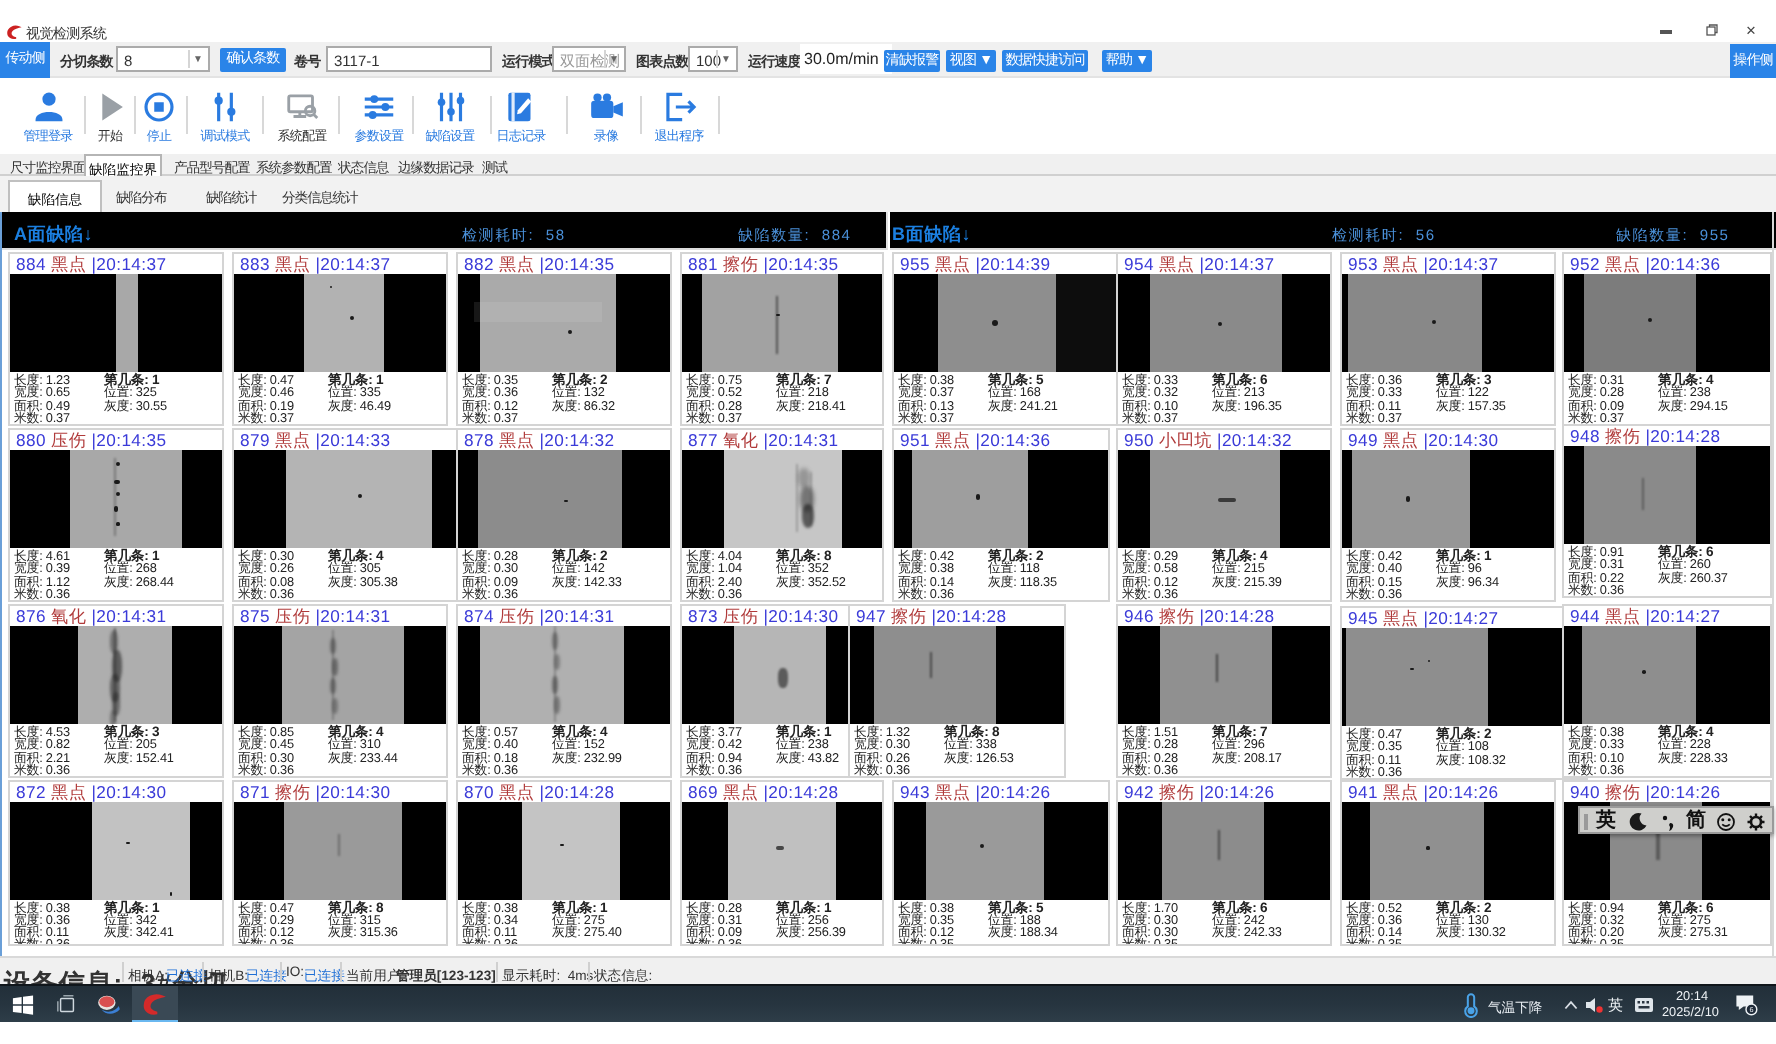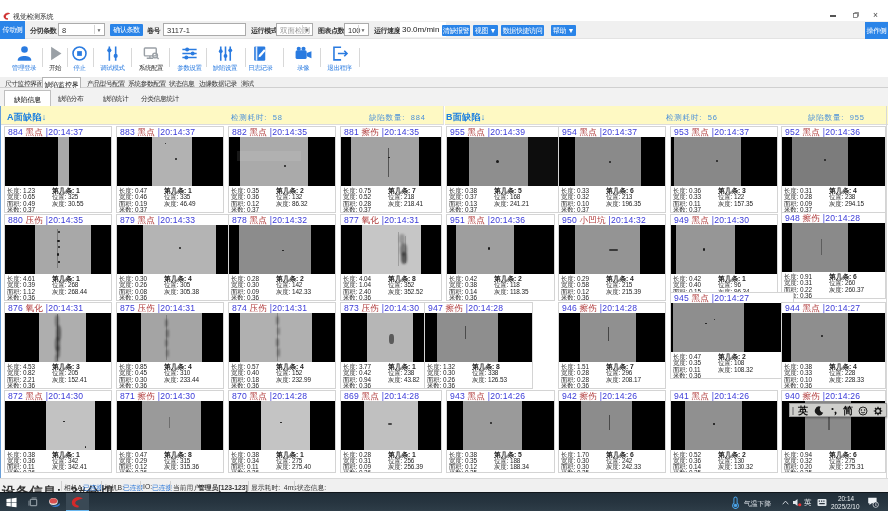--- a/index.html
+++ b/index.html
@@ -20,21 +20,21 @@
 .icap{position:absolute;top:25px;font-size:6.5px;color:#2a7be0;text-align:center;white-space:nowrap;letter-spacing:-0.4px}
 .icap.g{color:#333}
 
 #tabs1{left:0;top:77px;width:888px;height:11px;background:#f0f0f0;border-bottom:1px solid #d0d0d0}
 .tab1{position:absolute;top:2px;font-size:6.8px;color:#333;white-space:nowrap;letter-spacing:-0.5px}
 #t1sel{position:absolute;left:42px;top:0;width:39px;height:11px;background:#fff;border:1px solid #b5b5b5;border-bottom:none;text-align:center;padding-top:2px;font-size:6.8px;color:#000}
 #tabs2{left:0;top:88px;width:888px;height:18px;background:#f2f2f2}
 .tab2{position:absolute;top:6px;font-size:6.8px;color:#333;white-space:nowrap;letter-spacing:-0.5px}
 #t2sel{position:absolute;left:4px;top:2px;width:47px;height:16px;background:#fff;border:1px solid #c0c0c0;border-bottom:none;text-align:center;padding-top:4px;font-size:6.8px;color:#000}
 
-.phead{height:19px;background:#fef9c3;border-bottom:1px solid #dcdcdc}
+.phead{height:19px;background:#000000;border-bottom:1px solid #dcdcdc}
 .pht{position:absolute;top:5px;font-size:9px;font-weight:bold;color:#1b7fe0;letter-spacing:0.3px}
 .phl{position:absolute;top:7px;font-size:7.5px;color:#4a90d9;letter-spacing:0.8px}
 
 .card{position:absolute;background:#fff;border:1px solid #d4d4d4;height:87px;overflow:hidden}
 .card.r4{height:83px}
 .card.r4 .inf{line-height:5.9px}
 .ch{height:10px;font-size:8.6px;white-space:nowrap;padding-left:3px;color:#3a3ad8;letter-spacing:0.2px}
 .ch .t{color:#b03a3a}
 .im{position:absolute;left:0;top:10px;width:100%;height:49px;background:#000;overflow:hidden}
 .gb{position:absolute;top:0;height:100%}
@@ -455,21 +455,21 @@
 <div class="ch">946 <span class="t">擦伤</span> <span>|20:14:28</span></div>
 <div class="im">
       <div class="gb" style="left:20%;width:53%;background:#909090"></div>
       <div class="abs" style="left:46%;top:28%;height:30%;width:1.4px;background:rgba(20,20,20,0.6);filter:blur(.4px)"></div>
     </div>
 <div class="inf">
       <div class="lc">长度: 1.51<br>宽度: 0.28<br>面积: 0.28<br>米数: 0.36</div>
 <div class="rc"><b>第几条: 7</b><br>位置: 296<br>灰度: 208.17</div>
     </div>
 </div>
-<div class="card" style="left:670px;top:292px;width:124px">
+<div class="card" style="left:670px;top:303px;width:124px">
 <div class="ch">945 <span class="t">黑点</span> <span>|20:14:27</span></div>
 <div class="im">
       <div class="gb" style="left:2%;width:58%;background:#8e8e8e"></div>
       <div class="abs" style="left:28%;top:40%;width:1.5px;height:1.5px;background:#1a1a1a;border-radius:50%"></div>
       <div class="abs" style="left:35%;top:32%;width:1.2px;height:1.2px;background:#1a1a1a;border-radius:50%"></div>
     </div>
 <div class="inf">
       <div class="lc">长度: 0.47<br>宽度: 0.35<br>面积: 0.11<br>米数: 0.36</div>
 <div class="rc"><b>第几条: 2</b><br>位置: 108<br>灰度: 108.32</div>
     </div>

